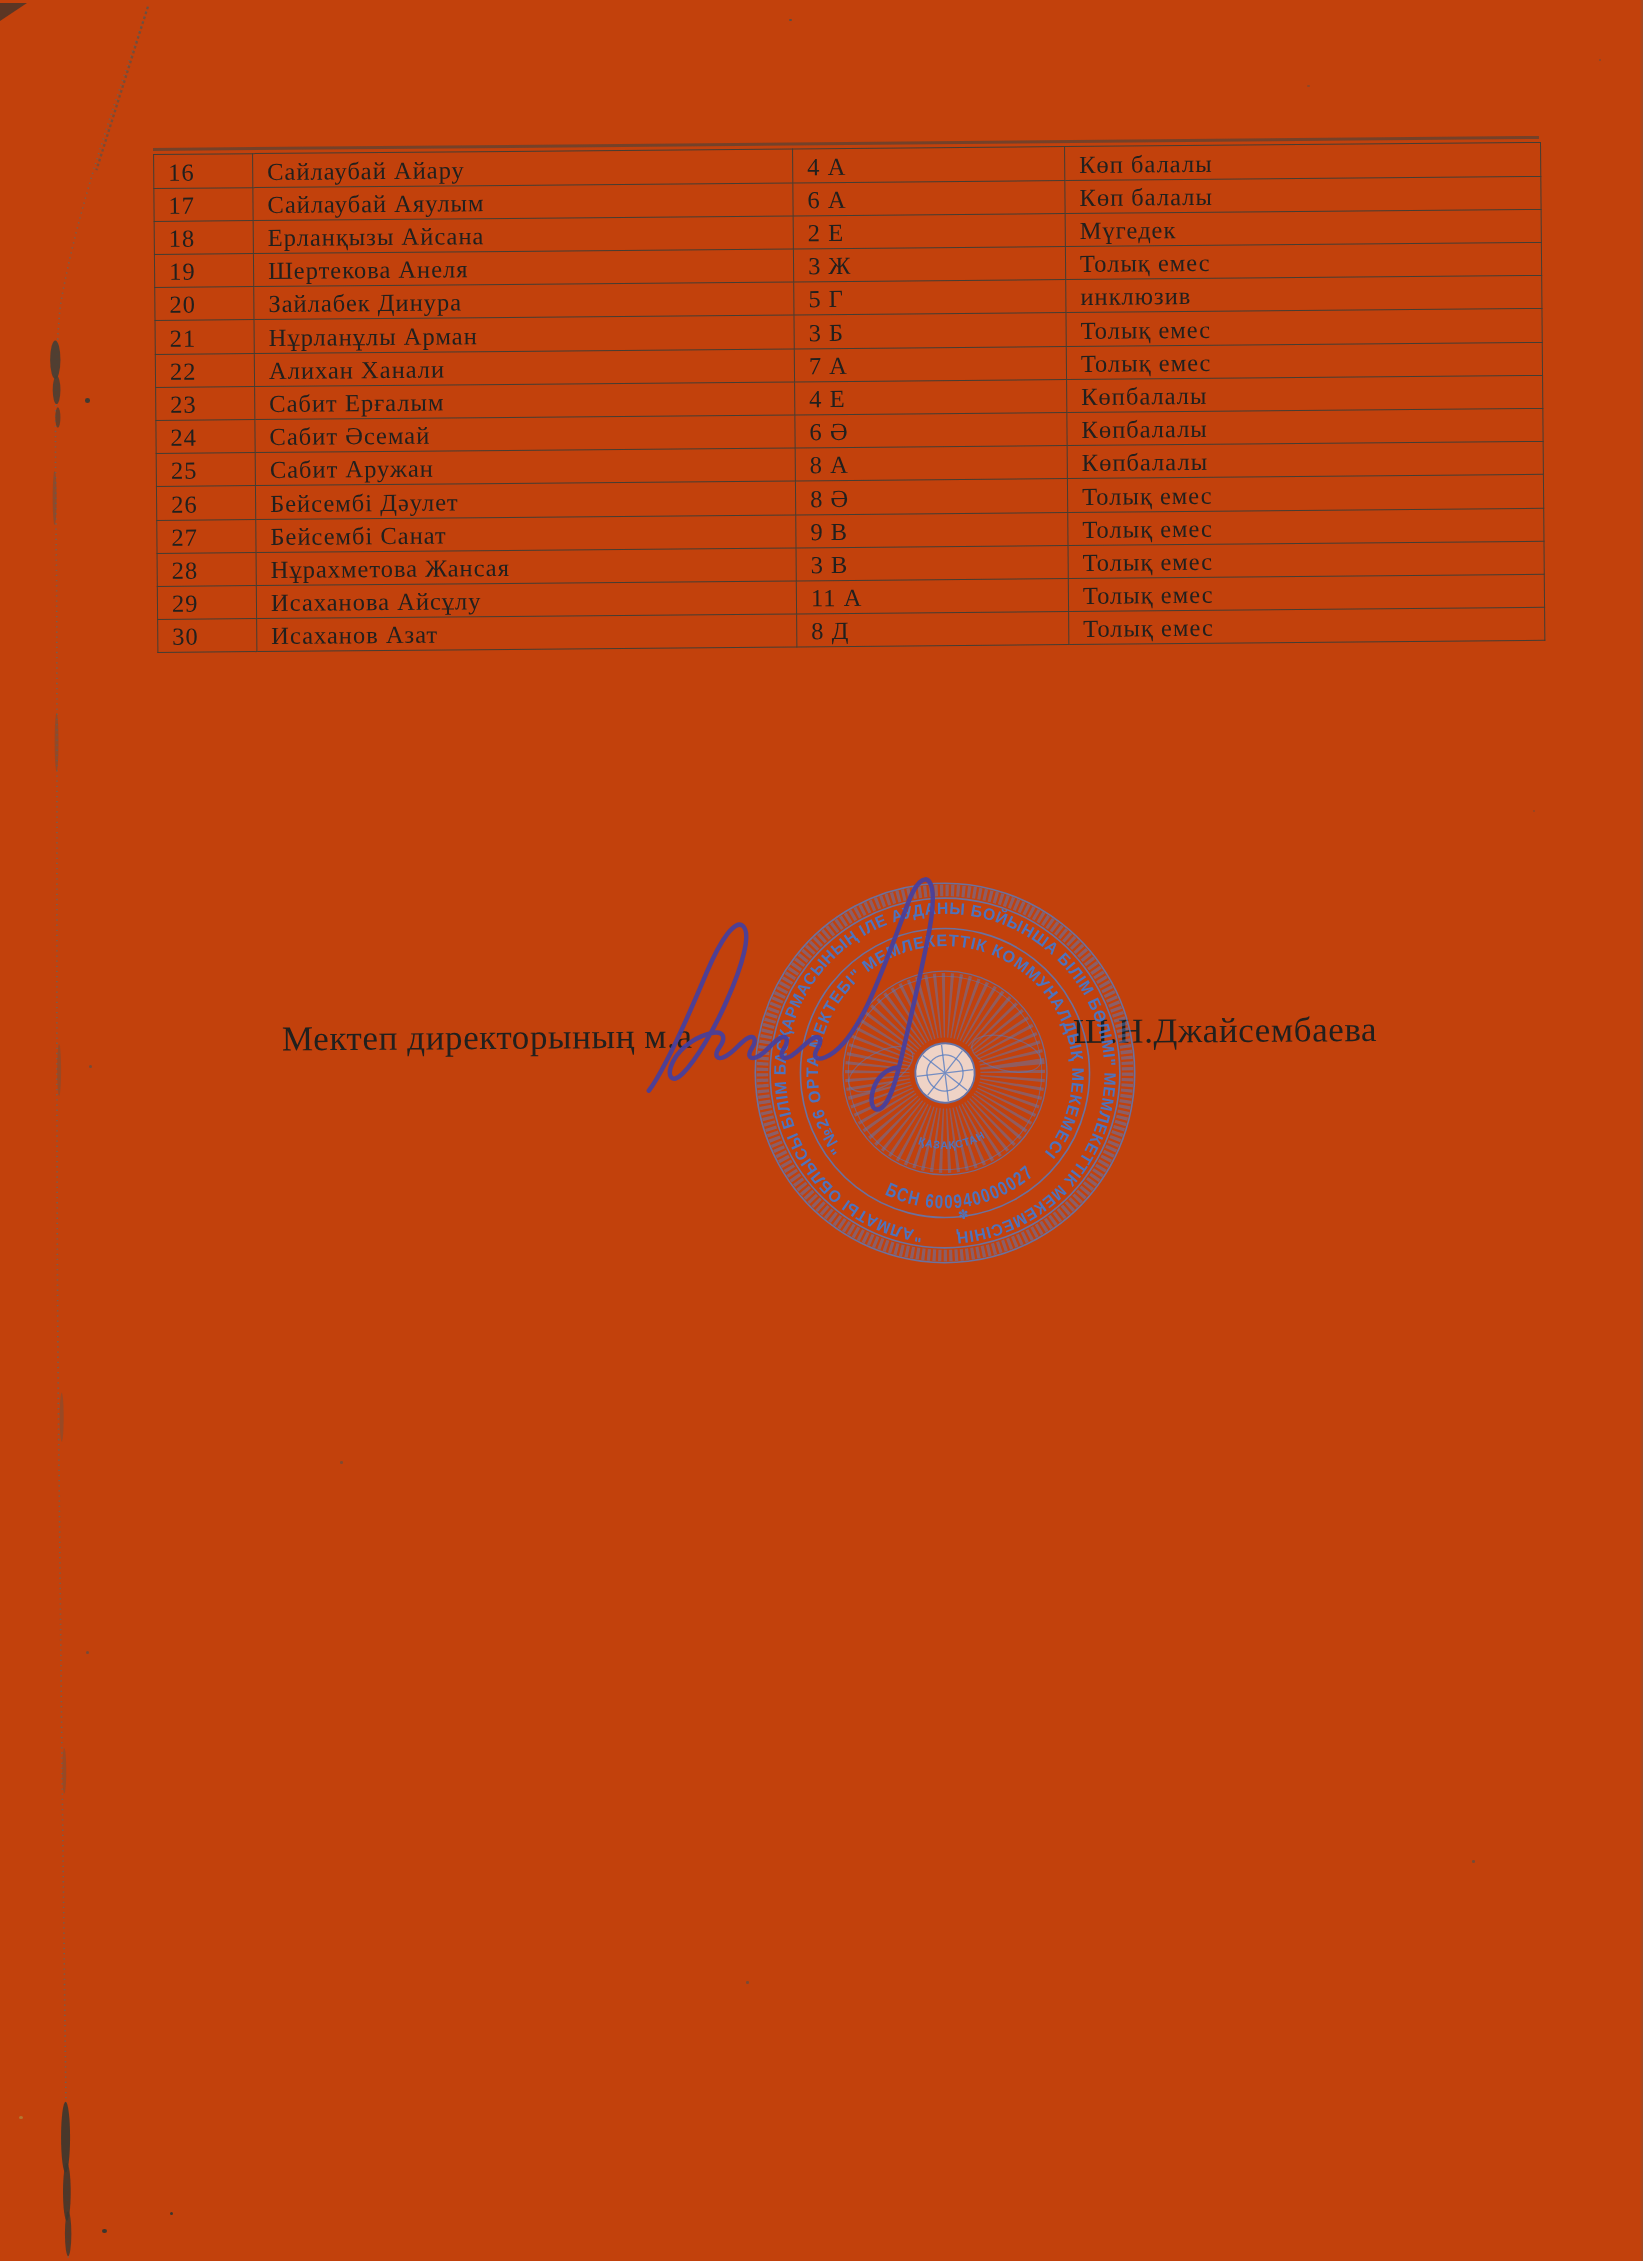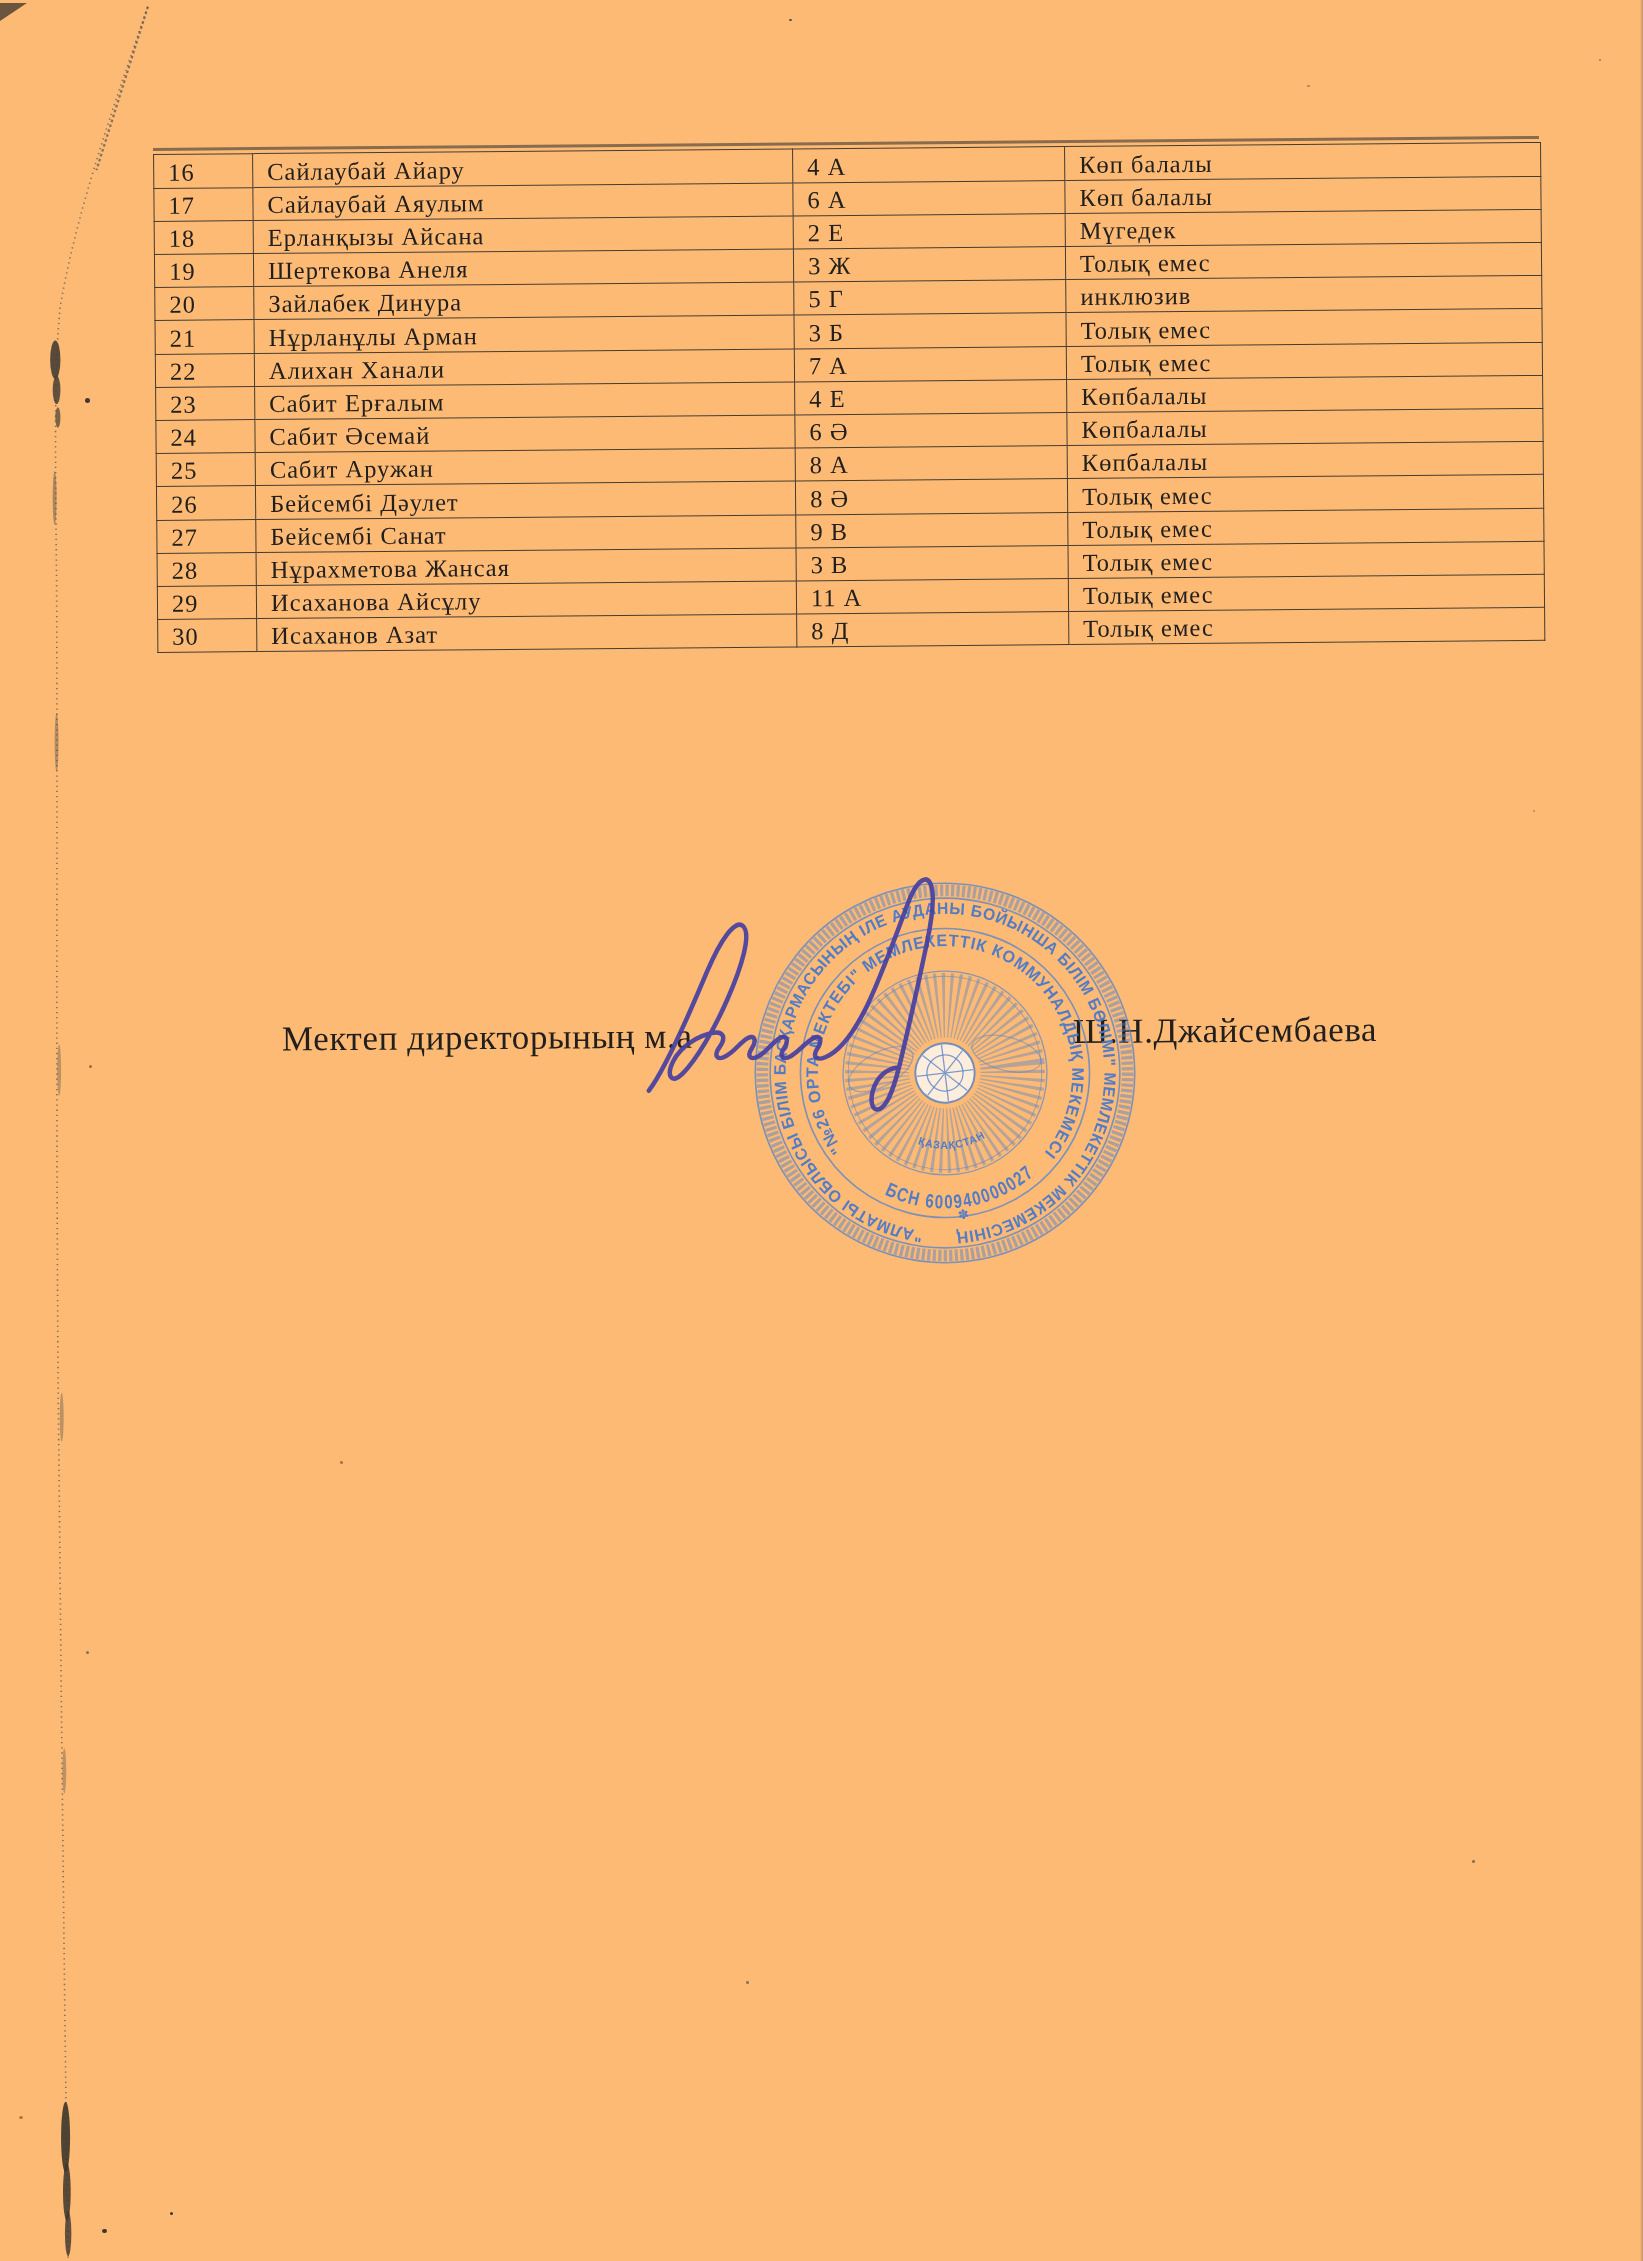--- a/index.html
+++ b/index.html
@@ -1,19 +1,19 @@
 <!DOCTYPE html>
 <html style="font-size:10.3px"><head>
 <meta charset="utf-8">
 <style>
   html,body{margin:0;padding:0;background:#d8d8d4;}
   .page{
     position:relative;
     width:1644px;height:2261px;
-    background:#fdba74;
+    background:#c2410c;
     overflow:hidden;
     font-family:"Liberation Serif","DejaVu Serif",serif;
     color:#21201e;
   }
   
   .edge-svg{position:absolute;left:0;top:0;}
   .right-edge{
     position:absolute;right:0;top:0;width:3.9px;height:2261px;
     background:linear-gradient(to left, rgba(95,92,85,.55), rgba(95,92,85,0));
   }

